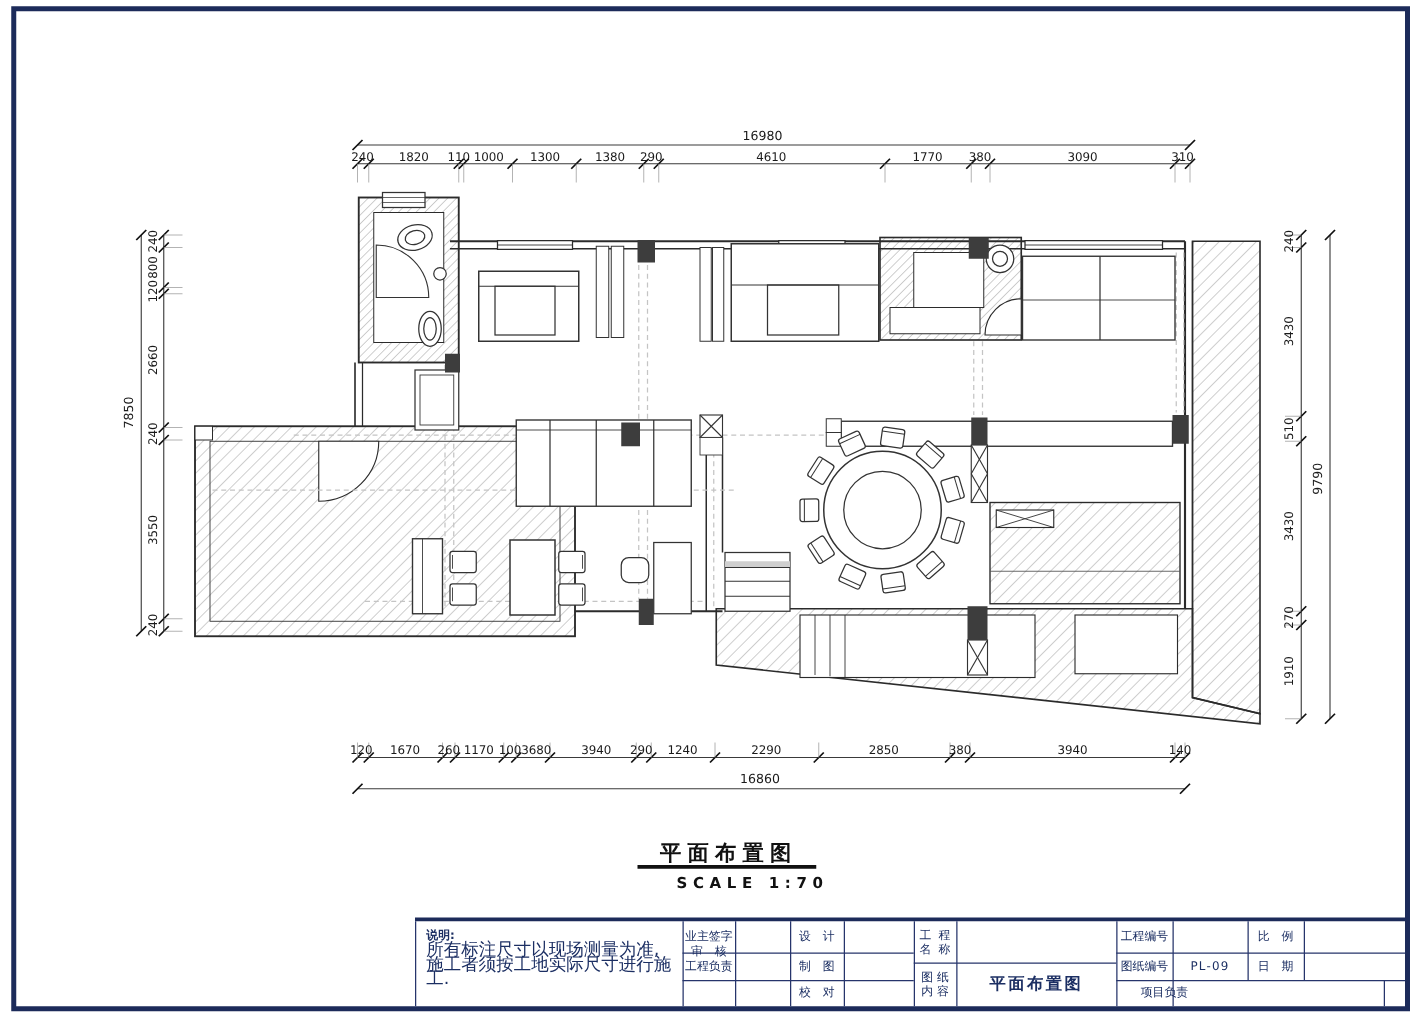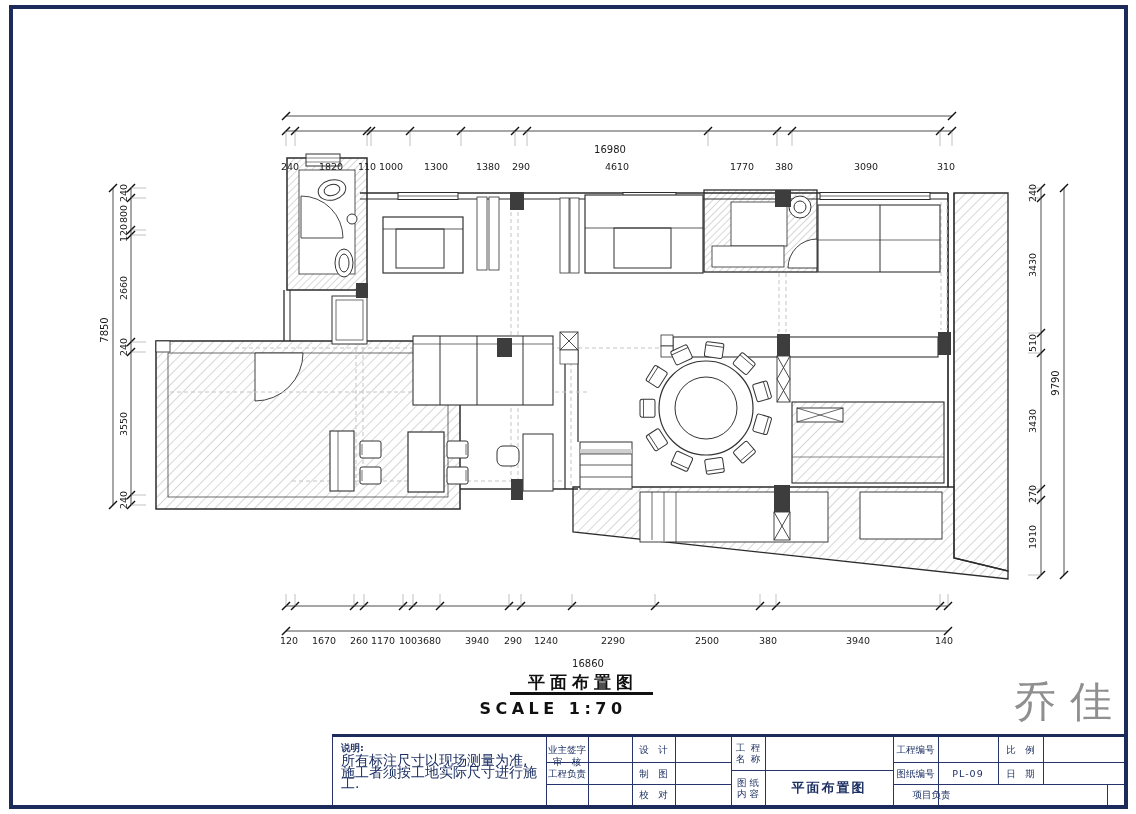--- a/index.html
+++ b/index.html
@@ -1,27 +1,27 @@
 <!DOCTYPE html>
 <html><head>
 <meta charset="utf-8">
 <style>
   html,body{margin:0;padding:0;background:#fff;}
   #page{position:relative;width:1136px;height:814px;background:#fff;overflow:hidden;
         font-family:"DejaVu Sans",sans-serif;}
   #frame{position:absolute;left:9px;top:5px;right:8px;bottom:5px;border:4px solid #1c2b5a;}
   svg{position:absolute;left:0;top:0;}
-  .dim{position:absolute;font-size:9.5px;color:#1a1a1a;transform:translateX(-50%);white-space:nowrap;margin-top:40px;}
+  .dim{position:absolute;font-size:9.5px;color:#1a1a1a;transform:translateX(-50%);white-space:nowrap;}
   .dimv{position:absolute;font-size:9.5px;color:#1a1a1a;transform:translate(-50%,-50%) rotate(-90deg);white-space:nowrap;}
   .dimtotal{font-size:10px;}
   .plan-title{position:absolute;left:583px;top:671px;transform:translateX(-50%);
     font-size:17px;font-weight:bold;letter-spacing:5px;color:#111;white-space:nowrap;}
   .title-rule{position:absolute;left:510px;top:692px;width:143px;height:3px;background:#111;}
-  .scale-text{position:absolute;left:553px;top:699px;transform:translateX(-50%);
-    font-size:16px;font-weight:bold;letter-spacing:4.5px;color:#111;white-space:nowrap;}
+  .scale-text{position:absolute;left:602px;top:699px;transform:translateX(-50%);
+    font-size:12px;font-weight:bold;letter-spacing:4.5px;color:#111;white-space:nowrap;}
   .logo{position:absolute;left:1014px;top:674px;font-family:"DejaVu Serif",serif;
     font-size:42px;color:#8f8f8f;letter-spacing:14px;white-space:nowrap;}
   .tl{position:absolute;background:#26346b;}
   .tl-thick{position:absolute;background:#1c2b5a;}
   .cell{position:absolute;display:flex;align-items:center;justify-content:center;
     color:#1c2f63;font-size:9.5px;white-space:pre-line;text-align:center;line-height:11px;}
   .note-label{position:absolute;color:#1c2f63;font-size:9.5px;font-weight:bold;}
   .note-text{position:absolute;color:#1c2f63;font-size:14px;line-height:11.5px;}
   .content-value{font-size:13px;font-weight:bold;letter-spacing:2px;}
   .drawing-no{font-size:9.5px;letter-spacing:1px;}
@@ -377,32 +377,32 @@
   <div class="dim" style="left:391px;top:121px;">1000</div>
   <div class="dim" style="left:436px;top:121px;">1300</div>
   <div class="dim" style="left:488px;top:121px;">1380</div>
   <div class="dim" style="left:521px;top:121px;">290</div>
   <div class="dim" style="left:617px;top:121px;">4610</div>
   <div class="dim" style="left:742px;top:121px;">1770</div>
   <div class="dim" style="left:784px;top:121px;">380</div>
   <div class="dim" style="left:866px;top:121px;">3090</div>
   <div class="dim" style="left:946px;top:121px;">310</div>
 
-  <div class="dim dimtotal" style="left:588px;top:618px;">16860</div>
+  <div class="dim dimtotal" style="left:608px;top:618px;">16860</div>
   <div class="dim" style="left:289px;top:595px;">120</div>
   <div class="dim" style="left:324px;top:595px;">1670</div>
   <div class="dim" style="left:359px;top:595px;">260</div>
   <div class="dim" style="left:383px;top:595px;">1170</div>
   <div class="dim" style="left:408px;top:595px;">100</div>
   <div class="dim" style="left:429px;top:595px;">3680</div>
   <div class="dim" style="left:477px;top:595px;">3940</div>
   <div class="dim" style="left:513px;top:595px;">290</div>
   <div class="dim" style="left:546px;top:595px;">1240</div>
   <div class="dim" style="left:613px;top:595px;">2290</div>
-  <div class="dim" style="left:707px;top:595px;">2500</div>
+  <div class="dim" style="left:707px;top:595px;">2850</div>
   <div class="dim" style="left:768px;top:595px;">380</div>
   <div class="dim" style="left:858px;top:595px;">3940</div>
   <div class="dim" style="left:944px;top:595px;">140</div>
 
   <div class="dimv dimtotal" style="left:104px;top:330px;">7850</div>
   <div class="dimv" style="left:123px;top:193px;">240</div>
   <div class="dimv" style="left:123px;top:214px;">800</div>
   <div class="dimv" style="left:123px;top:233px;">120</div>
   <div class="dimv" style="left:123px;top:288px;">2660</div>
   <div class="dimv" style="left:123px;top:347px;">240</div>
@@ -413,21 +413,20 @@
   <div class="dimv" style="left:1032px;top:193px;">240</div>
   <div class="dimv" style="left:1032px;top:265px;">3430</div>
   <div class="dimv" style="left:1032px;top:343px;">510</div>
   <div class="dimv" style="left:1032px;top:421px;">3430</div>
   <div class="dimv" style="left:1032px;top:494px;">270</div>
   <div class="dimv" style="left:1032px;top:537px;">1910</div>
 
   <div class="plan-title">平面布置图</div>
   <div class="title-rule"></div>
   <div class="scale-text">SCALE 1:70</div>
-  <div class="logo">乔佳</div>
 
   <div>
 
     <div class="tl-thick" style="left:332px;top:734px;width:792px;height:3px;"></div>
     <div class="tl" style="left:546px;top:762px;width:185px;height:1px;"></div>
     <div class="tl" style="left:893px;top:762px;width:231px;height:1px;"></div>
     <div class="tl" style="left:731px;top:770px;width:162px;height:1px;"></div>
     <div class="tl" style="left:546px;top:784px;width:185px;height:1px;"></div>
     <div class="tl" style="left:893px;top:784px;width:231px;height:1px;"></div>
     <div class="tl" style="left:332px;top:737px;width:1px;height:68px;"></div>

